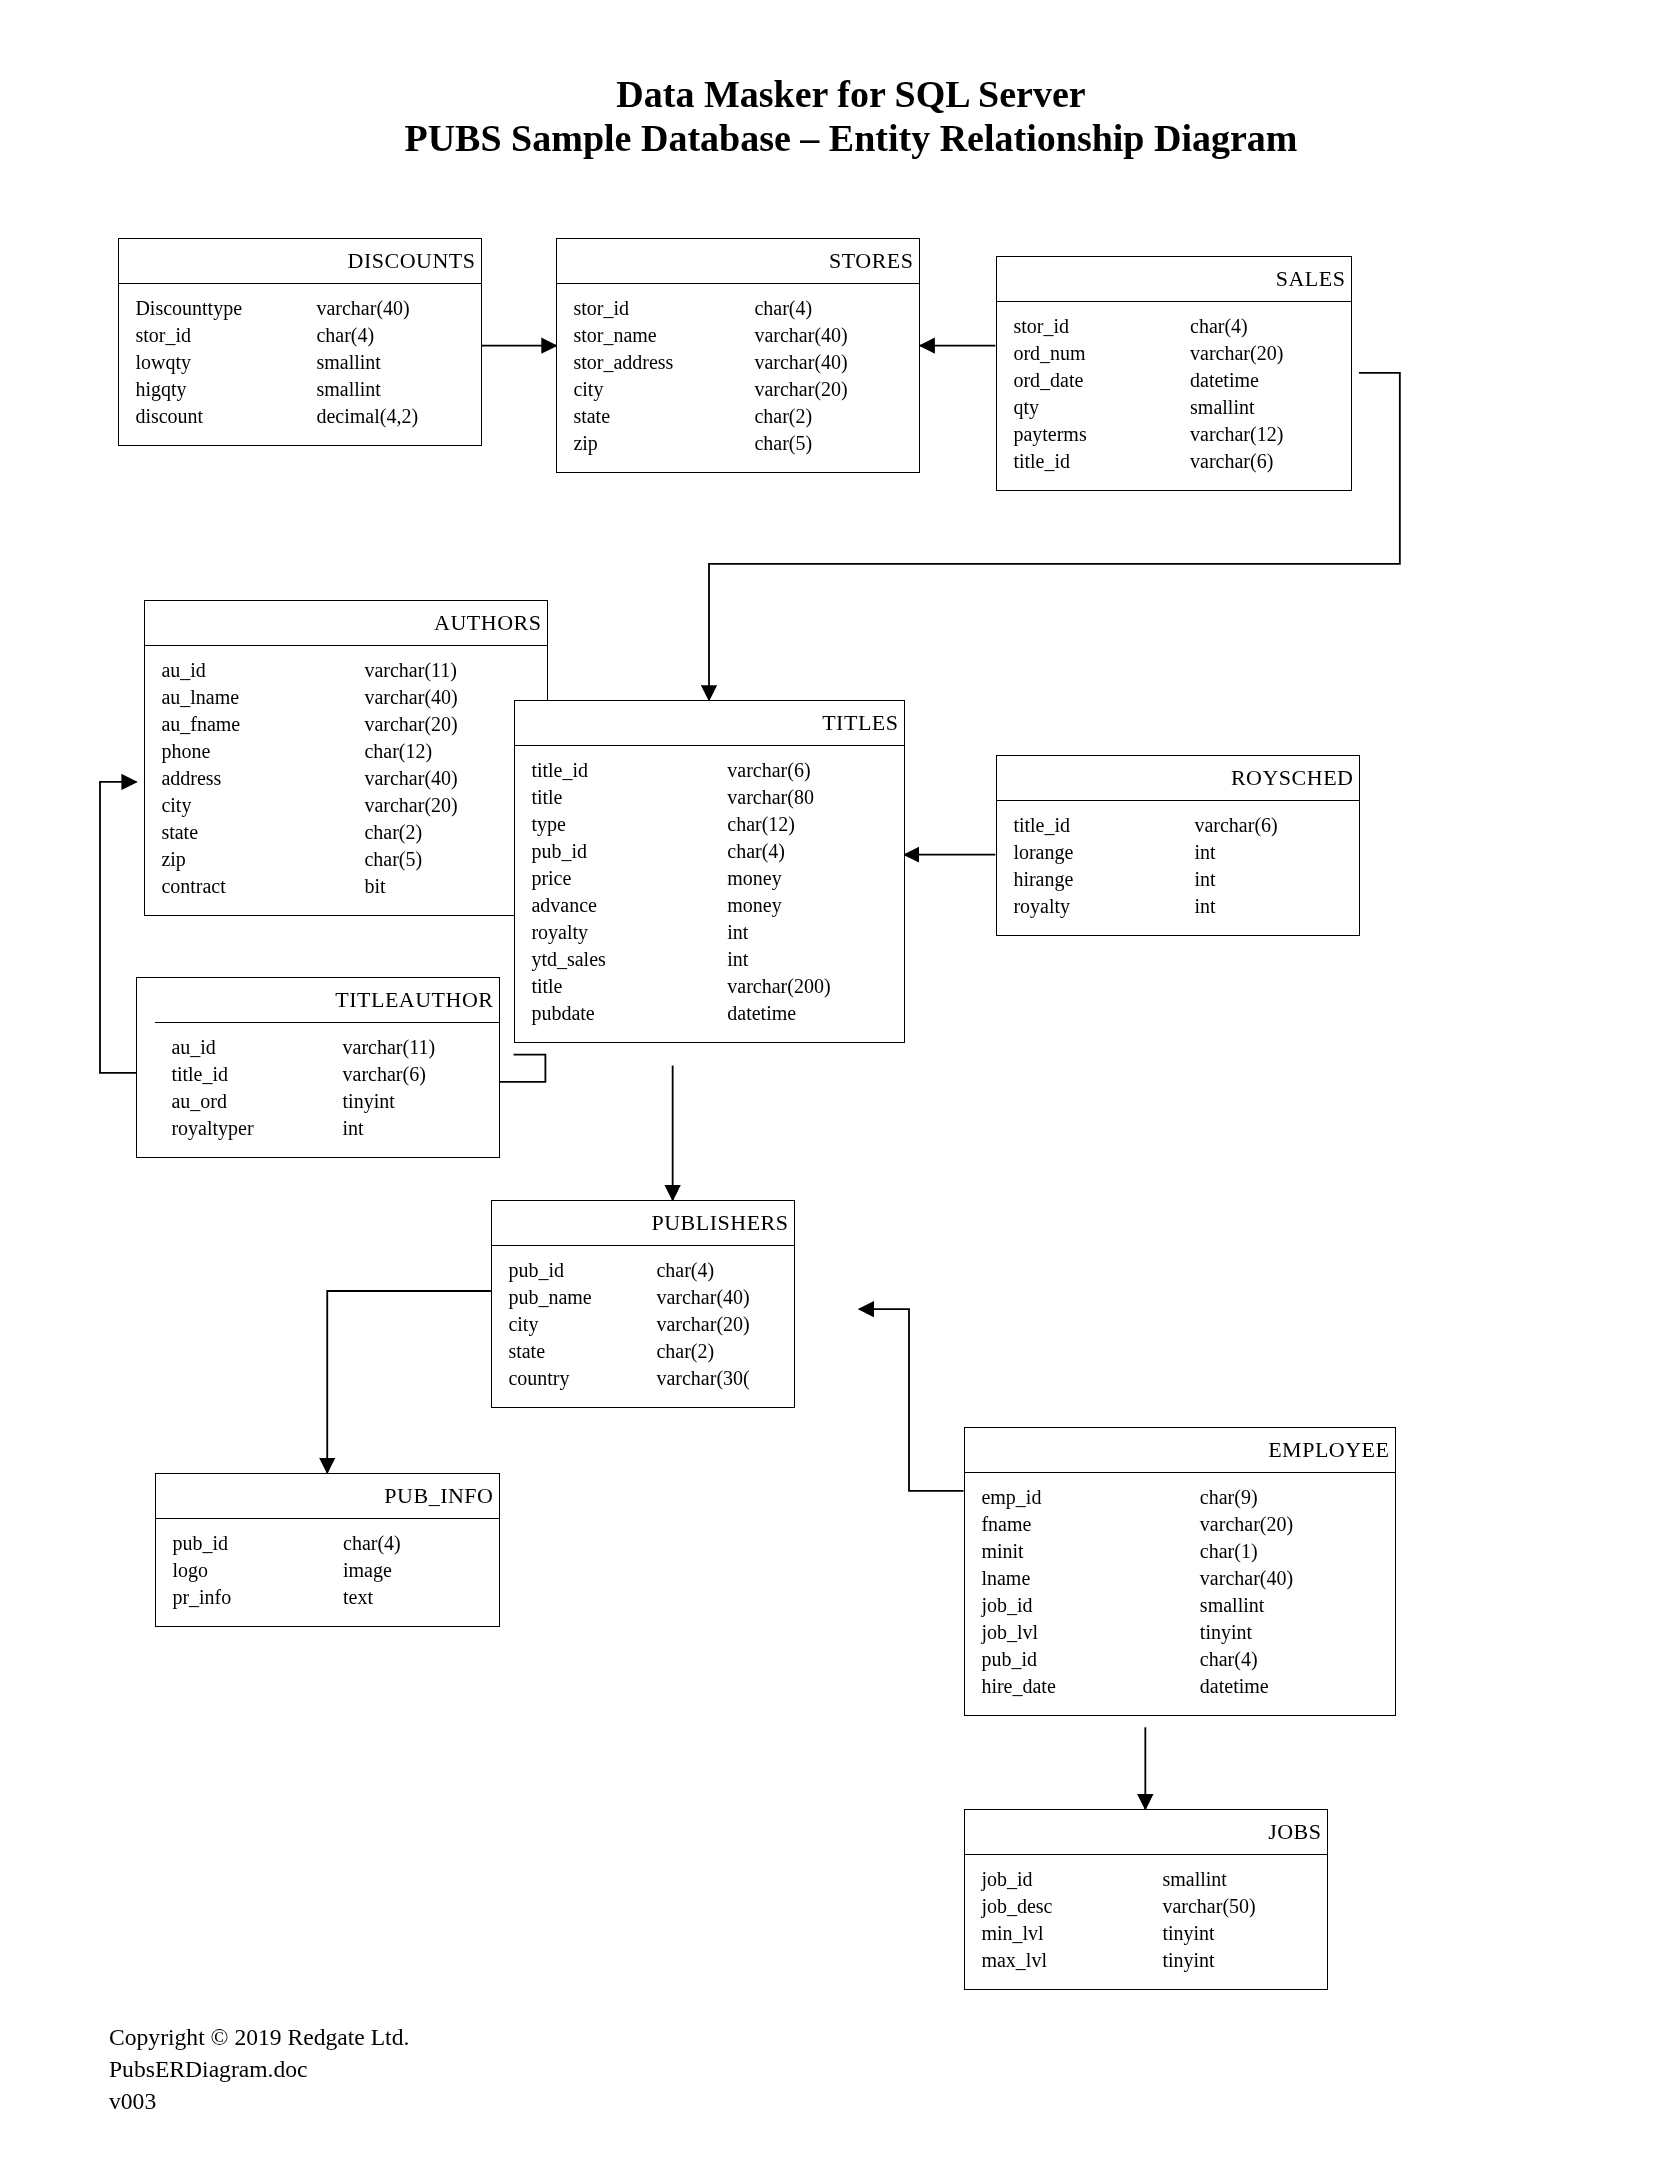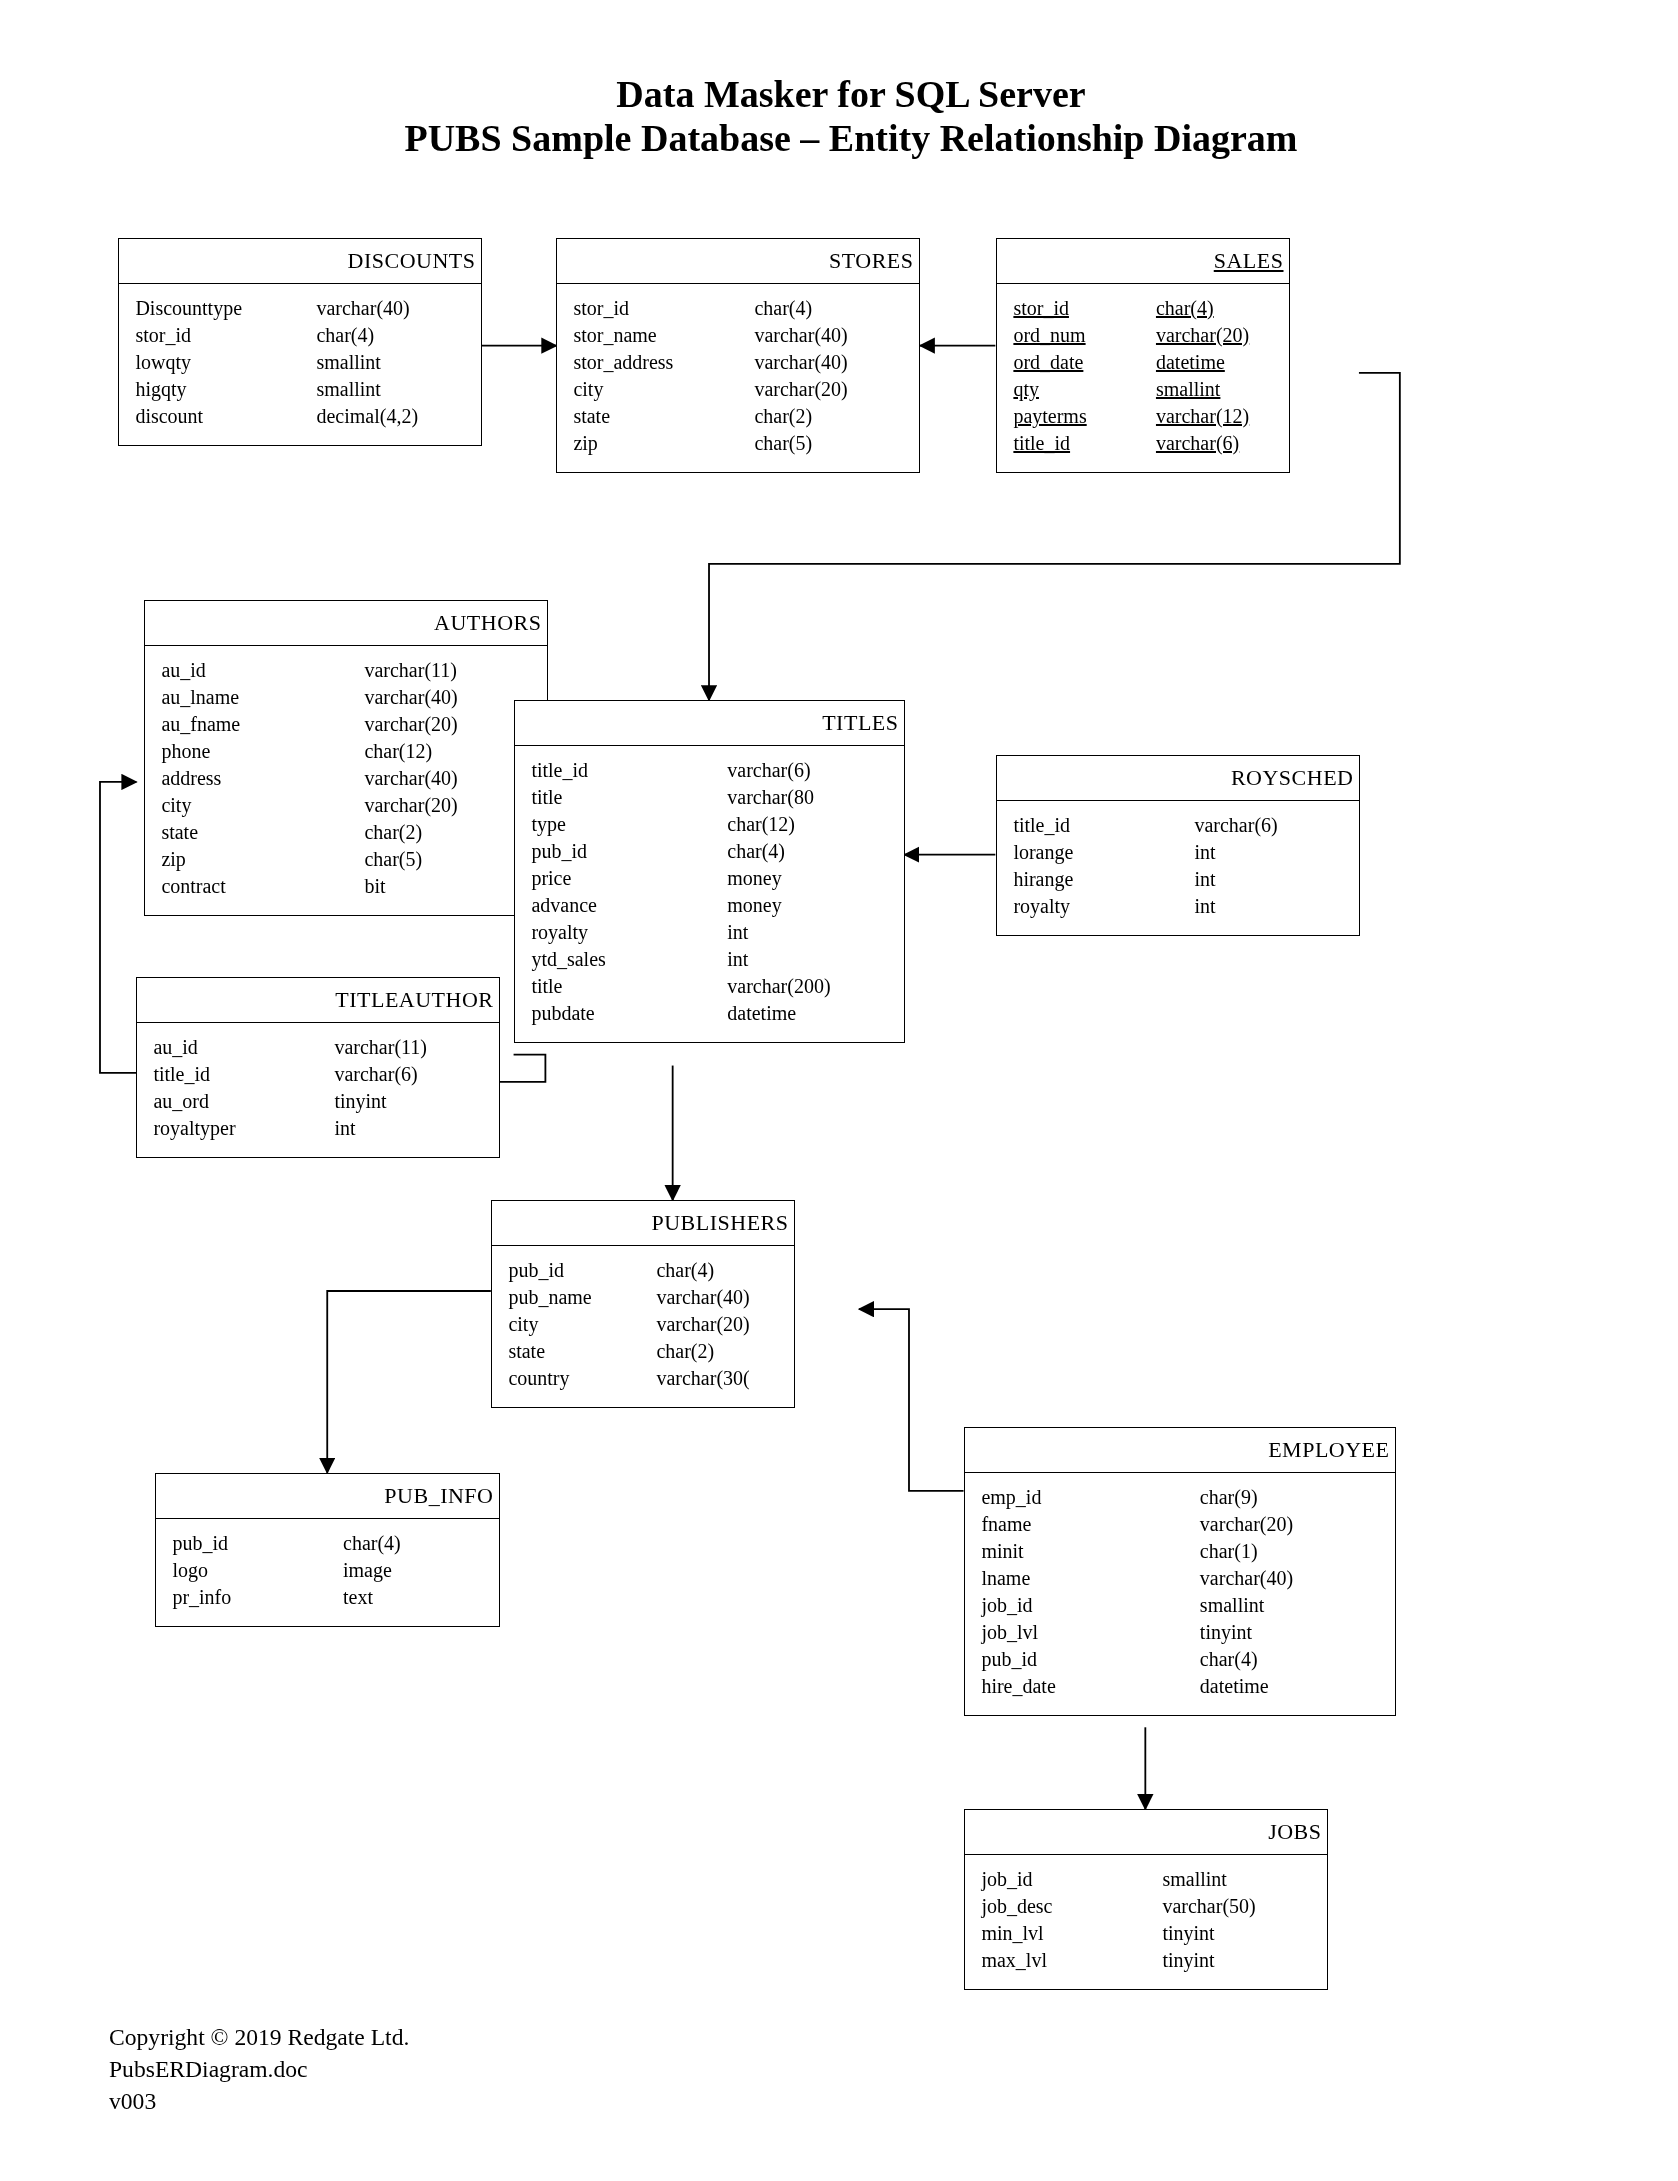--- a/index.html
+++ b/index.html
@@ -148,21 +148,21 @@
           <div class="row">
             <div class="col-name">state</div>
             <div class="col-type">char(2)</div>
           </div>
           <div class="row">
             <div class="col-name">zip</div>
             <div class="col-type">char(5)</div>
           </div>
         </div>
       </div>
-      <div class="entity" style="left: 996px; top: 238px; width: 294px; text-decoration: underline;">
+      <div class="entity" style="left: 996px; top: 256px; width: 356px;">
         <div class="entity-header">SALES</div>
         <div class="entity-body">
           <div class="row">
             <div class="col-name">stor_id</div>
             <div class="col-type">char(4)</div>
           </div>
           <div class="row">
             <div class="col-name">ord_num</div>
             <div class="col-type">varchar(20)</div>
           </div>
@@ -284,21 +284,21 @@
           <div class="row">
             <div class="col-name">hirange</div>
             <div class="col-type">int</div>
           </div>
           <div class="row">
             <div class="col-name">royalty</div>
             <div class="col-type">int</div>
           </div>
         </div>
       </div>
-      <div class="entity" style="left: 136px; top: 977px; width: 364px;">
+      <div class="entity" style="left: 136px; top: 977px; width: 364px; padding-left: 18px;">
         <div class="entity-header">TITLEAUTHOR</div>
         <div class="entity-body">
           <div class="row">
             <div class="col-name">au_id</div>
             <div class="col-type">varchar(11)</div>
           </div>
           <div class="row">
             <div class="col-name">title_id</div>
             <div class="col-type">varchar(6)</div>
           </div>

